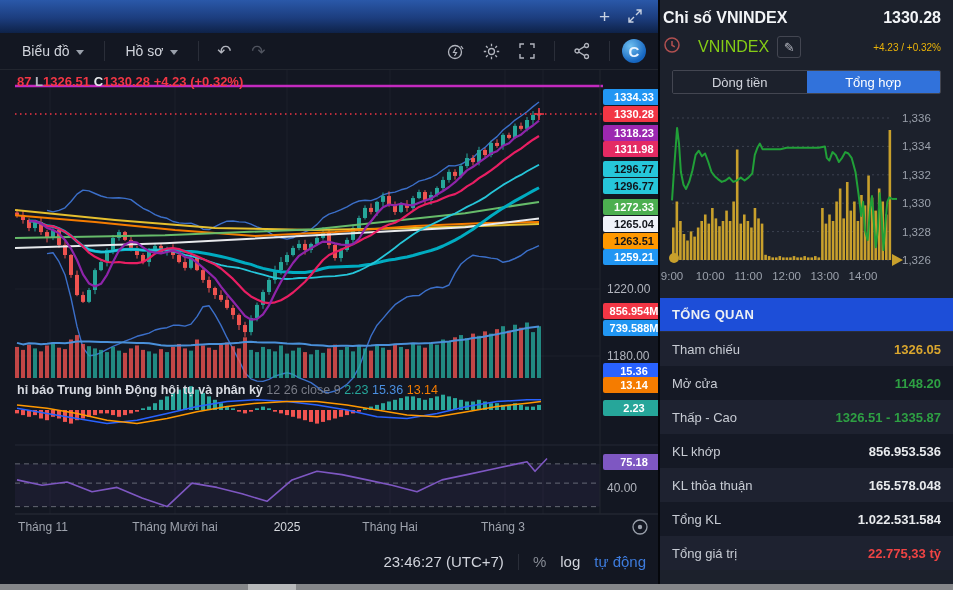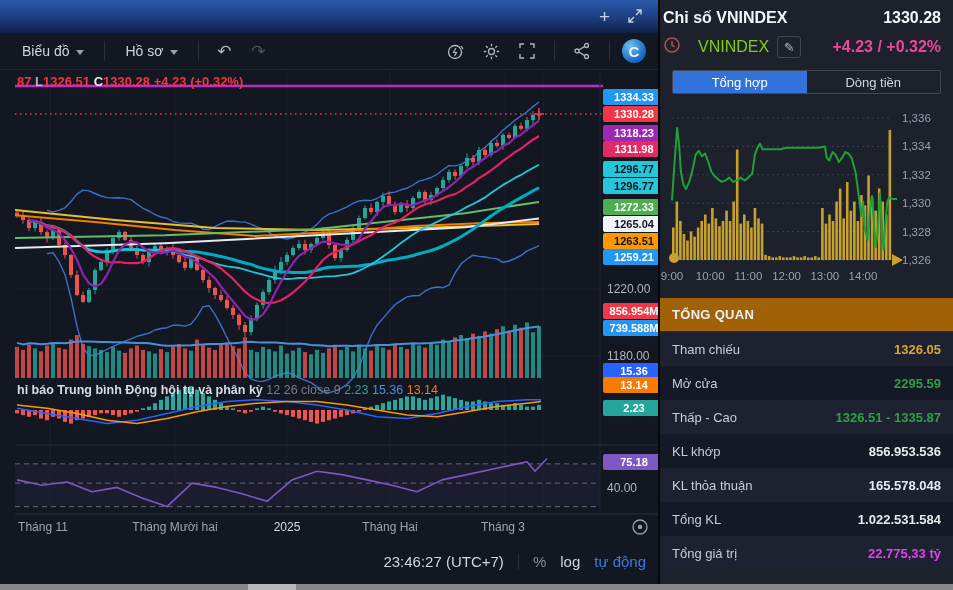--- a/index.html
+++ b/index.html
@@ -41,27 +41,27 @@
     border-left:2px solid #05070c; }
   .sb-header { padding:9px 12px 2px 3px; }
   .sb-title-row { display:flex; justify-content:space-between; align-items:center; }
   .sb-title { color:#f2f4f7; font-size:16px; font-weight:bold; }
   .sb-last { color:#f2f4f7; font-size:16px; font-weight:bold; }
   .sb-sym-row { display:flex; align-items:center; margin-top:9px; }
   .sb-symbol { color:#84cc16; font-size:16px; margin-left:17px;text-align:right; }
   .edit-btn { width:24px; height:22px; border:1px solid #434651; border-radius:3px;
     color:#b2b5be; font-size:13px; display:flex; align-items:center; justify-content:center;
     margin-left:8px; cursor:pointer; }
-  .sb-change { margin-left:auto; color:#ec4899; font-size:16px; font-weight:bold; }
+  .sb-change { margin-left:auto; color:#eab308; font-size:10px; font-weight:normal; }
   .tabs { display:flex; margin:10px 12px 0 12px; border:1px solid #434651; border-radius:2px;
     height:24px; overflow:hidden; }
   .tab { flex:1; display:flex; align-items:center; justify-content:center; font-size:13px;
     color:#d1d4dc; cursor:pointer; background:#1c212c; }
   .tab.active { background:#3172db; color:#fff; }
-  .ov-header { margin-top:4px; padding:9px 12px; background:#a16207; border-bottom:1px solid #2a2e39;
+  .ov-header { margin-top:4px; padding:9px 12px; background:#1d4ed8; border-bottom:1px solid #2a2e39;
     color:#eceff4; font-weight:bold; font-size:13px; letter-spacing:.3px; }
   .ov-row { display:flex; justify-content:space-between; align-items:center; height:34px;
     padding:0 12px; font-size:13px; }
   .ov-row.alt { background:#1e2230; }
   .ov-row:not(.alt){ background:#151925; }
   .ov-label { color:#c8ccd4; }
   .ov-value { font-weight:bold; color:#e8eaed; }
 
   
   .hscroll { position:absolute; left:0; bottom:0; width:953px; height:6px; background:#85878a; }
@@ -627,22 +627,22 @@
               <path d="M9 5v4.2l2.8 1.6"></path>
           </svg>
         </span>
         <span class="sb-symbol">VNINDEX</span>
         <span class="edit-btn">✎</span>
         <span class="sb-change">+4.23 / +0.32%</span>
       </div>
     </div>
 
     <div class="tabs">
+      <div class="tab">Dòng tiền</div>
       <div class="tab active">Tổng hợp</div>
-      <div class="tab">Dòng tiền</div>
     </div>
 
     <svg id="mini-svg" width="293" height="196" viewBox="0 0 293 196">
         <line x1="12" y1="24" x2="232" y2="24" stroke="#3c4250" stroke-width="1" stroke-dasharray="2 3"></line>
         <text x="242" y="28" font-size="11.5" fill="#9aa0ab">1,336</text>
         <line x1="12" y1="52.4" x2="232" y2="52.4" stroke="#3c4250" stroke-width="1" stroke-dasharray="2 3"></line>
         <text x="242" y="56.4" font-size="11.5" fill="#9aa0ab">1,334</text>
         <line x1="12" y1="80.8" x2="232" y2="80.8" stroke="#3c4250" stroke-width="1" stroke-dasharray="2 3"></line>
         <text x="242" y="84.8" font-size="11.5" fill="#9aa0ab">1,332</text>
         <line x1="12" y1="109.19999999999999" x2="232" y2="109.19999999999999" stroke="#3c4250" stroke-width="1" stroke-dasharray="2 3"></line>
@@ -728,41 +728,41 @@
       </svg>
 
     <div class="ov-header">TỔNG QUAN</div>
     <div id="ov-rows">
         <div class="ov-row alt">
           <span class="ov-label">Tham chiếu</span>
           <span class="ov-value" style="color: rgb(217, 166, 46);">1326.05</span>
         </div>
         <div class="ov-row">
           <span class="ov-label">Mở cửa</span>
-          <span class="ov-value" style="color: rgb(46, 160, 67);">2295.59</span>
+          <span class="ov-value" style="color: rgb(46, 160, 67);">1148.20</span>
         </div>
         <div class="ov-row alt">
           <span class="ov-label">Thấp - Cao</span>
           <span class="ov-value" style="color: rgb(46, 160, 67);">1326.51 - 1335.87</span>
         </div>
         <div class="ov-row">
           <span class="ov-label">KL khớp</span>
           <span class="ov-value" style="color: rgb(232, 234, 237);">856.953.536</span>
         </div>
         <div class="ov-row alt">
           <span class="ov-label">KL thỏa thuận</span>
           <span class="ov-value" style="color: rgb(232, 234, 237);">165.578.048</span>
         </div>
         <div class="ov-row">
           <span class="ov-label">Tổng KL</span>
           <span class="ov-value" style="color: rgb(232, 234, 237);">1.022.531.584</span>
         </div>
         <div class="ov-row alt">
           <span class="ov-label">Tổng giá trị</span>
-          <span class="ov-value" style="color: #d946ef;">22.775,33 tỷ</span>
+          <span class="ov-value" style="color: #ef4444;">22.775,33 tỷ</span>
         </div>
       </div>
   </div>
 
   <div class="hscroll">
     <div class="thumb"></div>
   </div>
 </div>
 
 </body></html>

